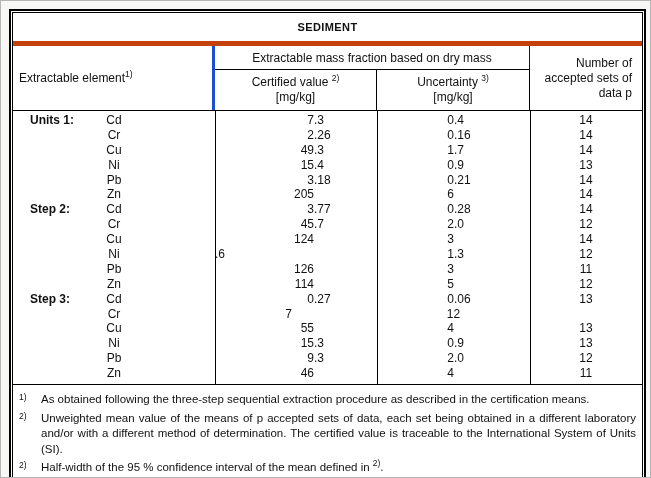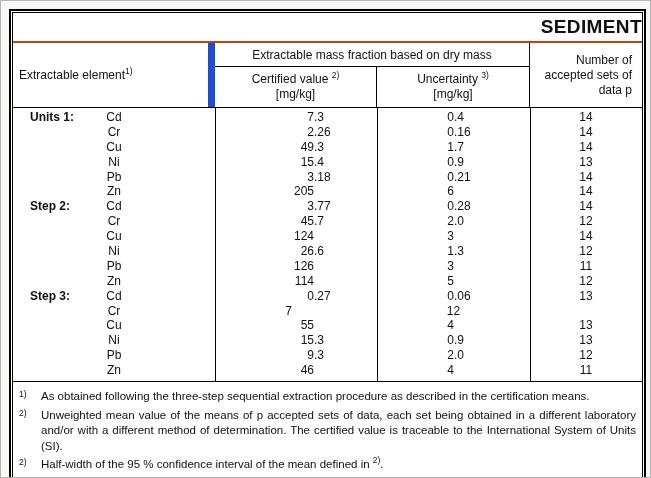--- a/index.html
+++ b/index.html
@@ -24,37 +24,37 @@
     border:2px solid #000;
     background:#fff;
   }
   .inner {
     margin:1px;
     border:1px solid #000;
   }
   
   .title-row {
     height:28px; line-height:28px;
-    text-align:right;
+    text-align:center;
     font-weight:bold;
-    font-size:19px;
+    font-size:11px;
     letter-spacing:.4px;
-    border-bottom:2px solid #c2410c;
+    border-bottom:5px solid #c2410c;
   }
   
   .header {
     display:grid;
     grid-template-columns:202px 162px 153px 1fr;
     grid-template-rows:24px 40px;
     border-bottom:1px solid #000;
     font-size:12px;
   }
   .h-element {
     grid-column:1; grid-row:1/3;
-    border-right:7px solid #1d4ed8;
+    border-right:3px solid #1d4ed8;
     display:flex; align-items:center;
     padding-left:6px;
   }
   .h-span {
     grid-column:2/4; grid-row:1;
     border-right:1px solid #0f172a;
     border-bottom:1px solid #000;
     display:flex; align-items:center; justify-content:center;
   }
   .h-cert, .h-unc {
@@ -297,21 +297,20 @@
     </div>
     <div class="c-sets">14</div>
   </div>
 
   <div class="trow">
     <div class="c-el">
       <span class="step"></span>
       <span class="element">Ni</span>
     </div>
     <div class="num cert">
-      <span class="int">26</span>
               <span class="frac">.6</span>
     </div>
     <div class="num unc">
       <span class="int">1</span>
               <span class="frac">.3</span>
     </div>
     <div class="c-sets">12</div>
   </div>
 
   <div class="trow">

